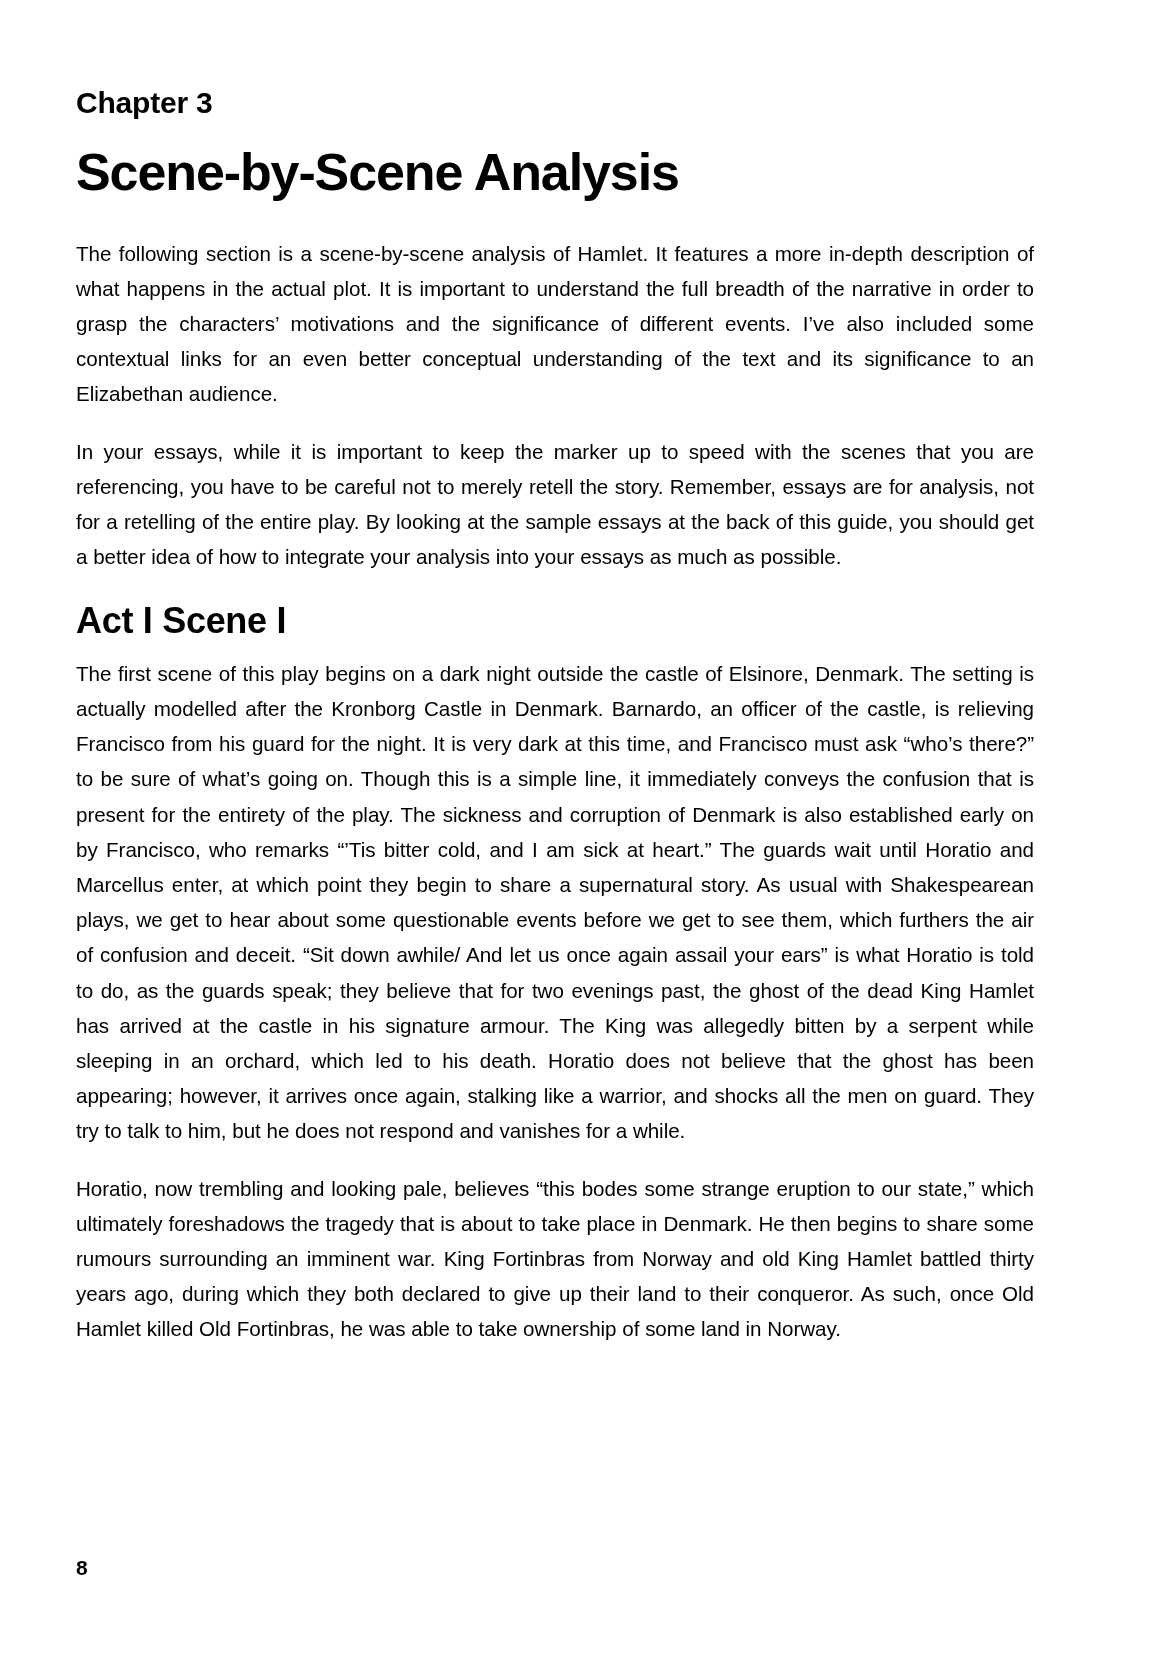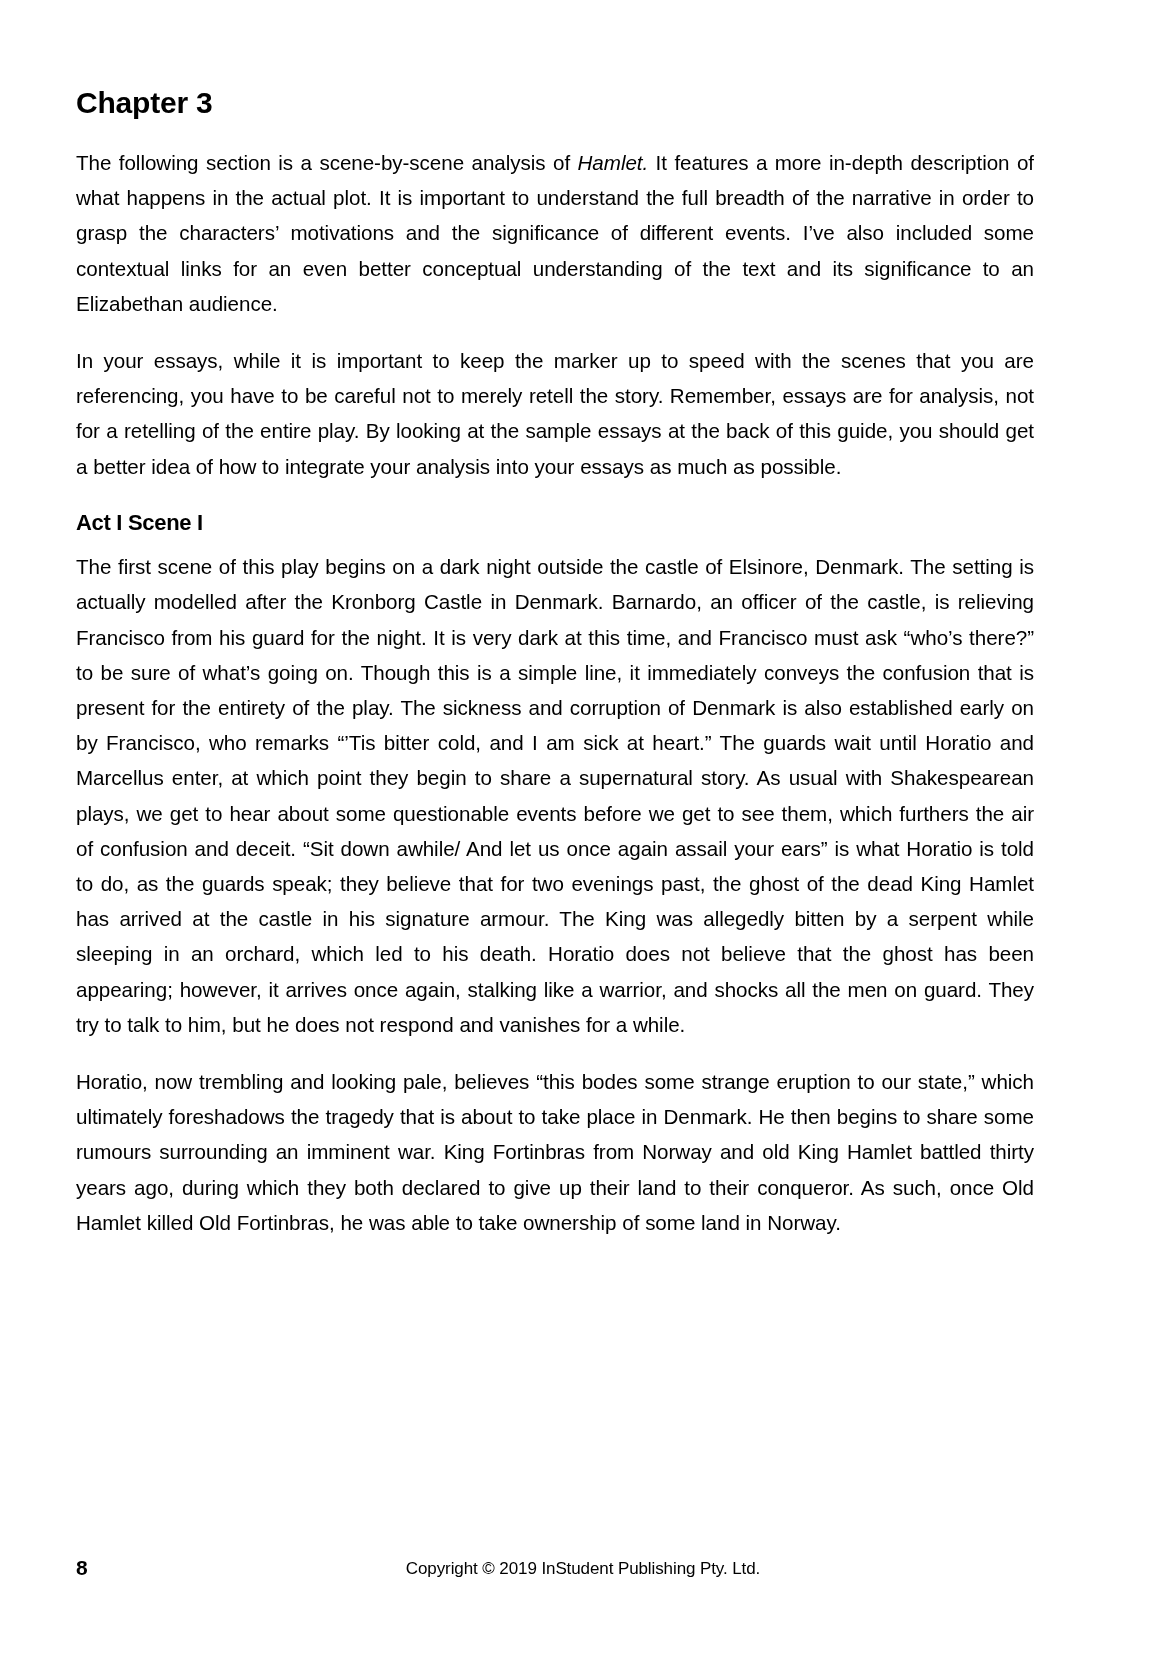--- a/index.html
+++ b/index.html
@@ -34,39 +34,39 @@
     margin: 0 0 26px 0;
   }
   .chapter-title {
     font-size: 52px;
     font-weight: bold;
     letter-spacing: -1.1px;
     line-height: 1.05;
     margin: 0 0 36px 0;
   }
   .section-heading {
-    font-size: 22px;
+    font-size: 36px;
     font-weight: bold;
     letter-spacing: -0.3px;
     line-height: 1.15;
     margin: 26px 0 14px 0;
   }
   p.body-text {
     font-size: 20.6px;
     line-height: 35.2px;
     text-align: justify;
     text-justify: inter-word;
     margin: 0 0 22px 0;
     letter-spacing: -0.05px;
     word-spacing: 0.1px;
   }
   p.body-text:last-child {
     margin-bottom: 8px;
   }
-  .it { font-style: italic; }
+  .it { }
   .bd { font-weight: normal; }
 
   .footer {
     position: absolute;
     left: 76px;
     right: 76px;
     top: 1556px;
     height: 34px;
   }
   .footer-page-number {
@@ -88,31 +88,31 @@
 </style>
 </head>
 <body>
 
 <div class="page">
 
   <div class="content">
 
     <div class="chapter-label">Chapter 3</div>
 
+    <h1 class="chapter-title">Scene-by-Scene Analysis</h1>
 
     <p class="body-text"><span>The following section is a scene-by-scene analysis of </span><span class="it">Hamlet.</span><span> It features a more in-depth description of what happens in the actual plot. It is important to understand the full breadth of the narrative in order to grasp the characters’ motivations and the significance of different events. I’ve also included some contextual links for an even better conceptual understanding of the text and its significance to an Elizabethan audience.</span></p>
 
     <p class="body-text"><span>In your essays, while it is important to keep the marker up to speed with the scenes that you are referencing, you have to be careful not to merely retell the story. Remember, </span><span class="bd">essays are for analysis,</span><span> not for a retelling of the entire play. By looking at the sample essays at the back of this guide, you should get a better idea of how to integrate your analysis into your essays as much as possible.</span></p>
 
     <h2 class="section-heading">Act I Scene I</h2>
 
     <p class="body-text"><span>The first scene of this play begins on a dark night outside the castle of Elsinore, Denmark. The setting is actually modelled after the Kronborg Castle in Denmark. Barnardo, an officer of the castle, is relieving Francisco from his guard for the night. It is very dark at this time, and Francisco must ask “who’s there?” to be sure of what’s going on. Though this is a simple line, it immediately conveys the confusion that is present for the entirety of the play. The </span><span class="bd">sickness and corruption of Denmark</span><span> is also established early on by Francisco, who remarks “’Tis bitter cold, and I am sick at heart.” The guards wait until Horatio and Marcellus enter, at which point they begin to share a supernatural story. As usual with Shakespearean plays, we get to hear about some questionable events before we get to see them, which furthers the air of confusion and deceit. “Sit down awhile/ And let us once again assail your ears” is what Horatio is told to do, as the guards speak; they believe that for two evenings past, the ghost of the dead King Hamlet has arrived at the castle in his signature armour. The King was allegedly bitten by a serpent while sleeping in an orchard, which led to his death. Horatio does not believe that the ghost has been appearing; however, it arrives once again, stalking like a warrior, and shocks all the men on guard. They try to talk to him, but he does not respond and vanishes for a while.</span></p>
 
     <p class="body-text">Horatio, now trembling and looking pale, believes “this bodes some strange eruption to our state,” which ultimately foreshadows the tragedy that is about to take place in Denmark. He then begins to share some rumours surrounding an imminent war. King Fortinbras from Norway and old King Hamlet battled thirty years ago, during which they both declared to give up their land to their conqueror. As such, once Old Hamlet killed Old Fortinbras, he was able to take ownership of some land in Norway.</p>
 
   </div>
 
   <div class="footer">
     <span class="footer-page-number">8</span>
-    <span class="footer-copyright">Copyright © 2019 InStudent Publishing Pty. Ltd.</span>
   </div>
 
 </div>
 
 </body></html>

